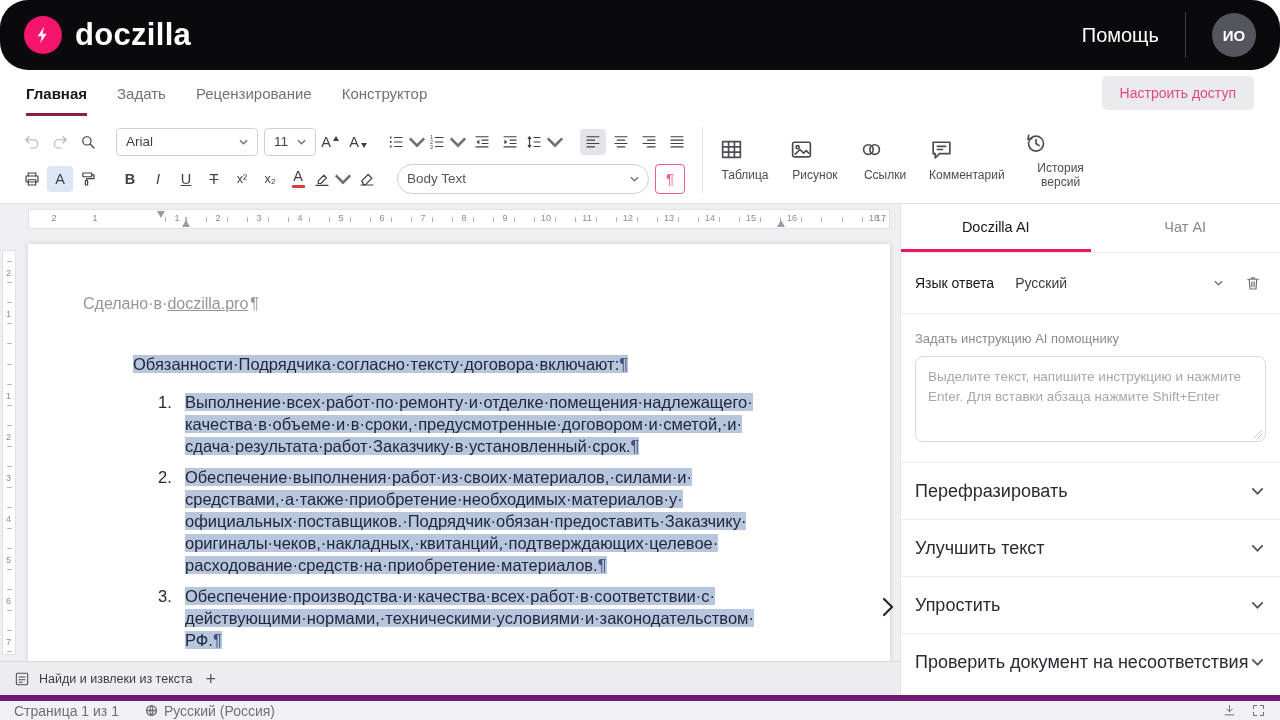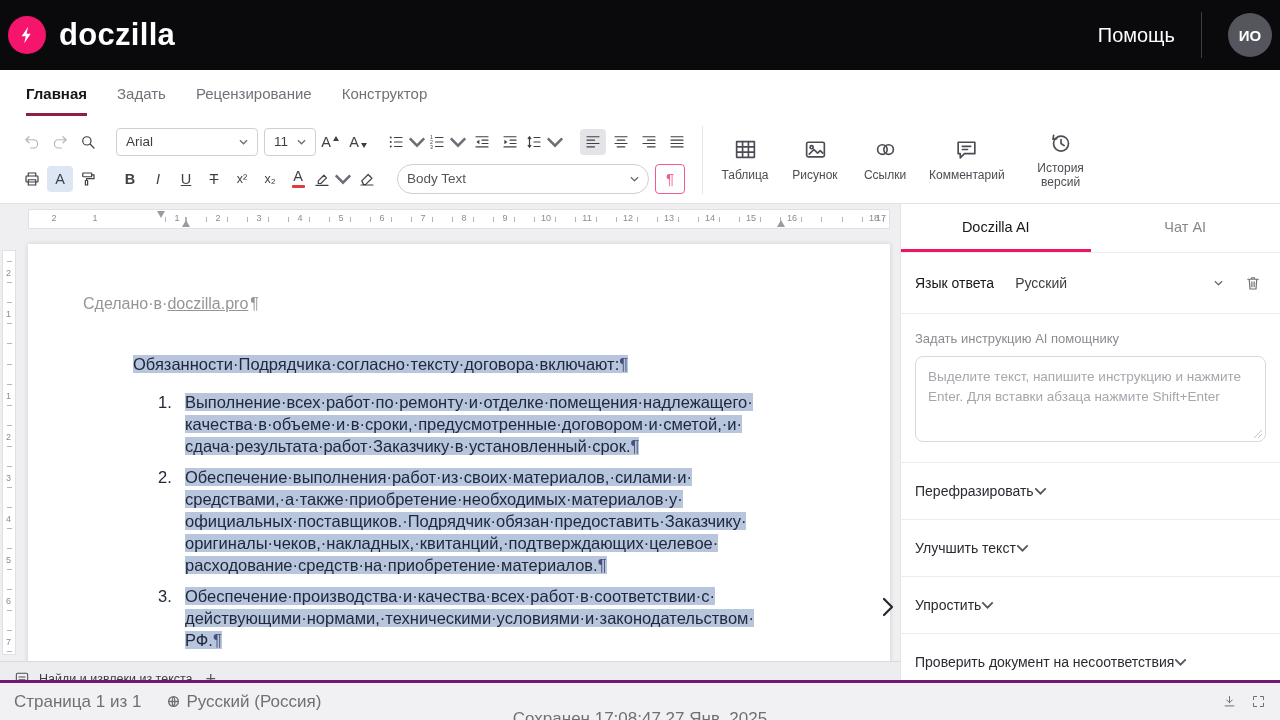--- a/index.html
+++ b/index.html
@@ -1,21 +1,21 @@
 <!DOCTYPE html>
 <html><head>
 <meta charset="utf-8">
 <style>
   * { margin:0; padding:0; box-sizing:border-box; }
   html,body { width:1280px; height:720px; }
   body { font-family:"Liberation Sans", sans-serif; background:#fff; overflow:hidden; }
   .app { position:relative; width:1280px; height:720px; }
 
   
-  .topbar { position:absolute; top:0; left:0; right:0; height:70px; background:#0a0a0d; display:flex; align-items:center; padding:0 8px; }
+  .topbar { position:absolute; top:0; left:0; right:0; height:70px; background:#0a0a0d; display:flex; align-items:center; padding:0 24px;border-radius:28px; }
   .logo { display:flex; align-items:center; gap:13px; cursor:pointer; }
   .logo-badge { width:38px; height:38px; border-radius:50%; background:#F5156C; display:flex; align-items:center; justify-content:center; }
   .logo-badge svg { width:20px; height:20px; fill:#fff; }
   .logo-name { color:#fff; font-size:31px; font-weight:700; letter-spacing:.3px; }
   .topbar-right { margin-left:auto; display:flex; align-items:center; gap:26px; }
   .help-link { color:#fff; font-size:20px; cursor:pointer; }
   .topbar-divider { width:1px; height:46px; background:#3c3c42; }
   .avatar { width:44px; height:44px; border-radius:50%; background:#55555d; color:#fff; font-size:15px; font-weight:600; display:flex; align-items:center; justify-content:center; cursor:pointer; }
 
   
@@ -46,21 +46,21 @@
   .uline { text-decoration:underline; }
   .strike { text-decoration:line-through; }
   .script { font-size:12.5px; }
   .acolor { display:flex; flex-direction:column; align-items:center; line-height:1; }
   .acolor .bar { width:13px; height:3px; background:#e03b3b; margin-top:1px; border-radius:1px; }
   .tri { width:0; height:0; margin-left:2px; }
   .tri.up { border-left:3.5px solid transparent; border-right:3.5px solid transparent; border-bottom:5px solid currentColor; margin-bottom:7px; }
   .tri.dn { border-left:3.5px solid transparent; border-right:3.5px solid transparent; border-top:5px solid currentColor; margin-top:7px; }
   .vsep { width:1px; background:#e6e6ea; margin:10px 8px; align-self:stretch; }
   .bigbtns { display:flex; align-items:center; gap:10px; padding-left:4px; }
-  .bigbtn { display:flex; flex-direction:column; align-items:center; gap:7px; max-width:84px; min-width:60px; padding:4px 4px; color:#4c4c54; font-size:12px; text-align:center; background:none; border:none; cursor:pointer; font-family:inherit; line-height:1.15; }
+  .bigbtn { display:flex; flex-direction:column; gap:7px; max-width:84px; min-width:60px; padding:4px 4px; color:#4c4c54; font-size:12px; text-align:center; background:none; border:none; cursor:pointer; font-family:inherit; line-height:1.15; }
   .bigbtn svg { width:25px; height:25px; }
 
   
   .docarea { position:absolute; top:204px; left:0; width:900px; height:491px; background:#efeff2; overflow:hidden; }
   .hruler { position:absolute; top:5px; left:28px; width:862px; height:20px; background:#fff; border:1px solid #e1e1e5; }
   .hticks { position:absolute; left:136px; width:737px; top:7px; height:5px; background:repeating-linear-gradient(90deg,#b4b4bb 0 1px,transparent 1px 20.5px); }
   .hr-num { position:absolute; top:3px; font-size:9px; color:#8b8b92; transform:translateX(-50%); }
   .marker { position:absolute; width:0; height:0; }
   .m-first { left:128px; top:1px; border-left:4.5px solid transparent; border-right:4.5px solid transparent; border-top:7px solid #9a9aa4; }
   .m-hang { left:153px; bottom:1px; border-left:4.5px solid transparent; border-right:4.5px solid transparent; border-bottom:7px solid #9a9aa4; }
@@ -92,25 +92,25 @@
   .ai-tab.active { color:#17171b; border-bottom-color:#EE1566; }
   .lang-row { display:flex; align-items:center; padding:15px 18px 15px 14px; gap:11px;text-align:center; }
   .lang-label { font-size:14px; color:#17171b; white-space:nowrap; padding-left:0; }
   .lang-select { flex:1; display:flex; align-items:center; justify-content:space-between; padding:7px 10px; font-size:14px; color:#3c3c42; cursor:pointer; }
   .icon-btn { background:none; border:none; color:#6f6f76; cursor:pointer; display:flex; align-items:center; justify-content:center; }
   .icon-btn svg { width:18px; height:18px; }
   .divider { height:1px; background:#ececf0; }
   .instr-title { padding:17px 14px 10px; font-size:13px; color:#8b8b92; }
   .instr-box { margin:0 14px 20px; border:1px solid #d9d9de; border-radius:8px; min-height:86px; padding:10px 12px; font-size:13.5px; color:#a6a6ad; line-height:1.5; position:relative; cursor:text; }
   .instr-box::after { content:""; position:absolute; right:3px; bottom:3px; width:10px; height:10px; background:repeating-linear-gradient(135deg,transparent 0 2px,#c4c4ca 2px 3px); clip-path:polygon(100% 0,100% 100%,0 100%); }
-  .action-row { display:flex; align-items:center; padding:0 16px 0 14px; height:57px; border-top:1px solid #ececf0; font-size:14px; color:#2a2a31; cursor:pointer; }
+  .action-row { display:flex; align-items:center; justify-content:space-between; padding:0 16px 0 14px; height:57px; border-top:1px solid #ececf0; font-size:18px; color:#2a2a31; cursor:pointer; }
   .action-row .chev { width:13px; height:8px; stroke:#55555c; }
 
   
-  .statusbar { position:absolute; left:0; right:0; bottom:0; height:40px; background:#f1f1f4; border-top:3px solid #701a75; display:flex; align-items:center; padding:0 14px; font-size:17px; color:#6f6f76; z-index:5; }
+  .statusbar { position:absolute; left:0; right:0; bottom:0; height:25px; background:#f1f1f4; border-top:6px solid #701a75; display:flex; align-items:center; padding:0 14px; font-size:14px; color:#6f6f76; z-index:5; }
   .sb-left { display:flex; gap:26px; align-items:center; }
   .sb-lang { display:flex; gap:6px; align-items:center; cursor:pointer; }
   .sb-lang svg { width:13px; height:13px; }
   .sb-center { position:absolute; left:0; right:0; text-align:center; pointer-events:none;margin-top:35px; }
   .sb-right { margin-left:auto; display:flex; gap:14px; position:relative; z-index:1; }
   .sb-right .icon-btn svg { width:15px; height:15px; }
 </style>
 </head>
 <body>
 
@@ -131,20 +131,21 @@
       <span class="avatar">ИО</span>
     </div>
   </header>
 
   <section class="ribbon">
     <nav class="tabrow">
       <div class="rtab active">Главная</div>
       <div class="rtab">Задать</div>
       <div class="rtab">Рецензирование</div>
       <div class="rtab">Конструктор</div>
+      <button class="access-btn">Настроить доступ</button>
     </nav>
 
     <div class="toolbars">
       <div class="tcol">
 
         <div class="trow">
           <button class="tbtn disabled">
               <svg class="ic" viewBox="0 0 24 24">
                 <path d="M8 5 4 9l4 4"></path>
                 <path d="M4 9h10a5.5 5.5 0 0 1 0 11h-4"></path>

